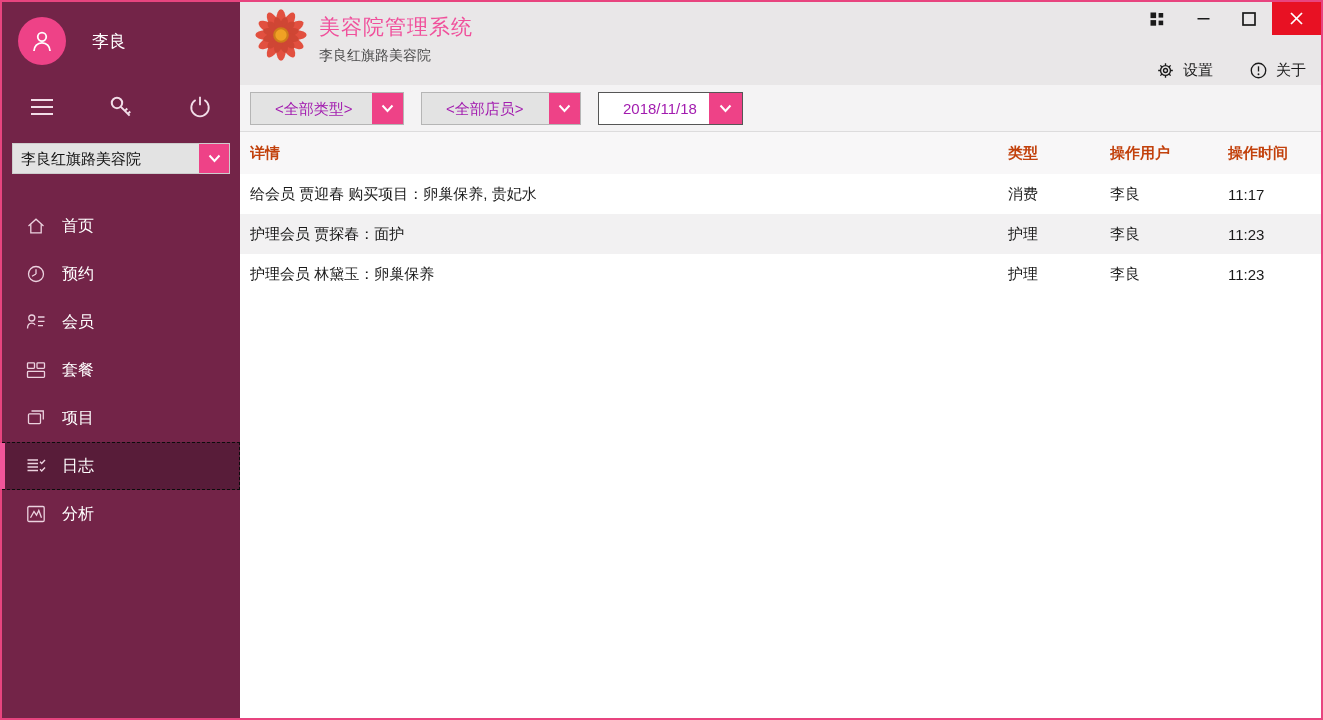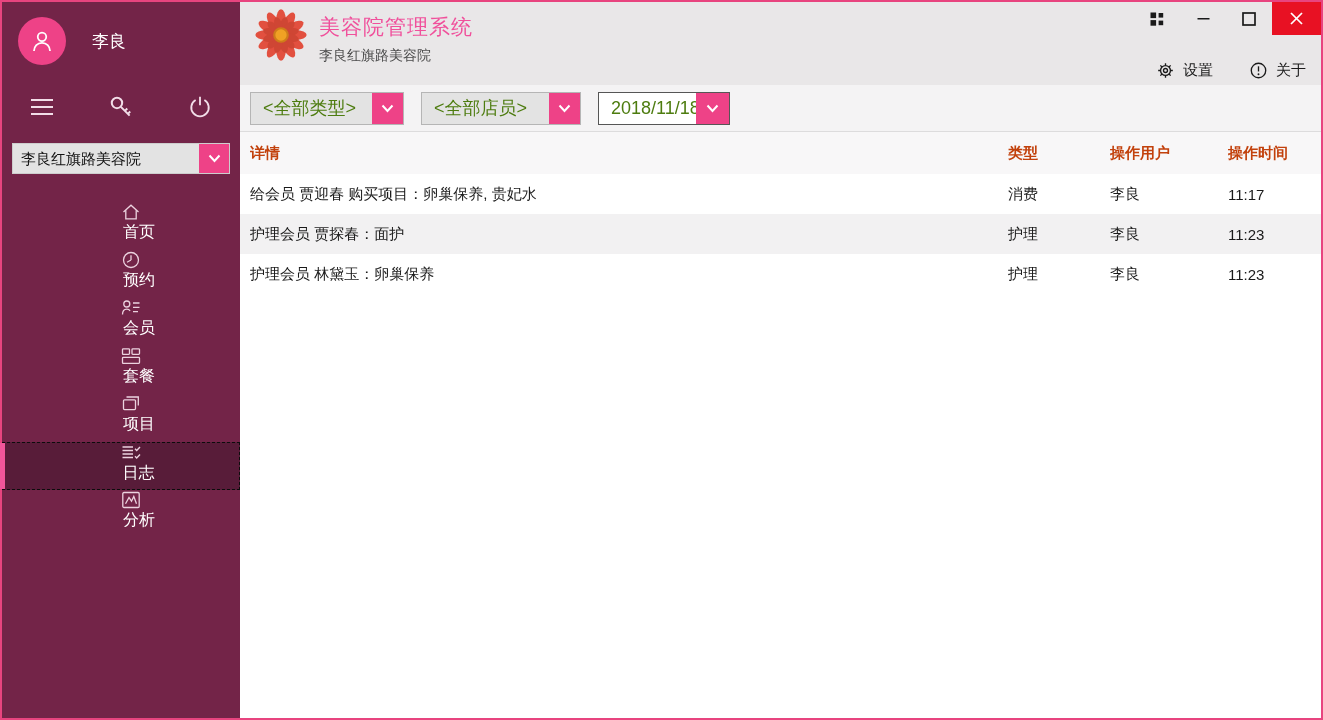--- a/index.html
+++ b/index.html
@@ -22,21 +22,21 @@
   .sidebar{width:238px;flex-shrink:0;background:var(--sidebar-bg);color:#fff;position:relative;}
   .user-row{display:flex;align-items:center;margin:15px 0 0 16px;}
   .avatar{width:48px;height:48px;border-radius:50%;background:var(--accent);display:flex;align-items:center;justify-content:center;}
   .user-name{margin-left:26px;font-size:17px;color:#fff;}
   .top-icons{display:flex;justify-content:space-between;align-items:center;padding:0 28px;margin-top:29px;height:26px;}
   .icon-btn{display:flex;align-items:center;justify-content:center;cursor:default;}
   .branch-select{margin:23px 10px 0 10px;height:31px;background:#e3e3e3;display:flex;border:1px solid #cdcdcd;}
   .branch-select .bs-text{flex:1;font-size:15px;color:#111;line-height:29px;padding-left:8px;white-space:nowrap;overflow:hidden;}
   .select-arrow{width:30px;background:var(--accent);display:flex;align-items:center;justify-content:center;flex-shrink:0;}
   .nav{margin-top:28px;}
-  .nav-item{height:48px;display:flex;align-items:center;padding-left:36px;position:relative;font-size:16px;flex-direction:column;}
+  .nav-item{height:48px;display:flex;align-items:center;padding-left:24px;position:relative;font-size:16px;}
   .nav-item .nav-icon{width:20px;height:20px;margin-right:16px;flex-shrink:0;}
   .nav-item.selected{background:var(--sidebar-selected);border-top:1px dashed #0c0c0c;border-bottom:1px dashed #0c0c0c;border-right:1px dashed #0c0c0c;align-items:center;}
   .nav-item.selected::before{content:"";position:absolute;left:-2px;top:0;bottom:0;width:5px;background:#f0569a;}
 
   
   .main{flex:1;display:flex;flex-direction:column;min-width:0;position:relative;}
   .app-header{height:83px;background:var(--header-bg);position:relative;flex-shrink:0;}
   .logo{position:absolute;left:14px;top:6px;}
   .title-block{position:absolute;left:79px;top:11px;}
   .app-title{font-size:21px;color:var(--title-pink);letter-spacing:1px;}
@@ -44,24 +44,24 @@
   .titlebar{position:absolute;top:0;right:0;height:33px;display:flex;}
   .tb-btn{width:46px;height:33px;display:flex;align-items:center;justify-content:center;}
   .tb-close{width:49px;background:var(--close-red);}
   .header-actions{position:absolute;top:59px;right:15px;display:flex;align-items:center;font-size:15px;color:#1a1a1a;}
   .action-group{display:flex;align-items:center;gap:8px;}
   .action-gap{width:36px;}
 
   
   .filter-bar{height:47px;background:var(--filter-bg);display:flex;align-items:center;padding-left:10px;gap:17px;flex-shrink:0;border-bottom:1px solid #dddcdd;}
   .combo{height:33px;display:flex;border:1px solid #b5b5b5;background:#e3e3e3;}
-  .combo .combo-text{font-size:18px;color:#4d7c0f;line-height:31px;padding-left:12px;white-space:nowrap;overflow:hidden;flex:1;}
+  .combo .combo-text{font-size:15px;color:#a21caf;line-height:31px;padding-left:24px;white-space:nowrap;overflow:hidden;flex:1;}
   .combo.c-type{width:154px;}
   .combo.c-staff{width:160px;}
-  .combo.c-date{width:132px;background:#fff;border:1px solid #565656;}
+  .combo.c-date{width:145px;background:#fff;border:1px solid #565656;}
   .combo .select-arrow{width:31px;}
   .combo.c-date .select-arrow{width:33px;}
 
   
   .log-table{flex:1;background:#fff;overflow:hidden;}
   .t-grid{display:grid;grid-template-columns:1fr 102px 118px 93px;align-items:center;padding-left:10px;}
   .table-header{height:42px;font-weight:bold;font-size:15px;color:#c2410c;background:#f8f7f8;}
   .table-row{height:40px;font-size:15px;color:#1a1a1a;}
   .table-row:nth-child(even){background:var(--row-alt);}
   .cell{white-space:nowrap;overflow:hidden;}

